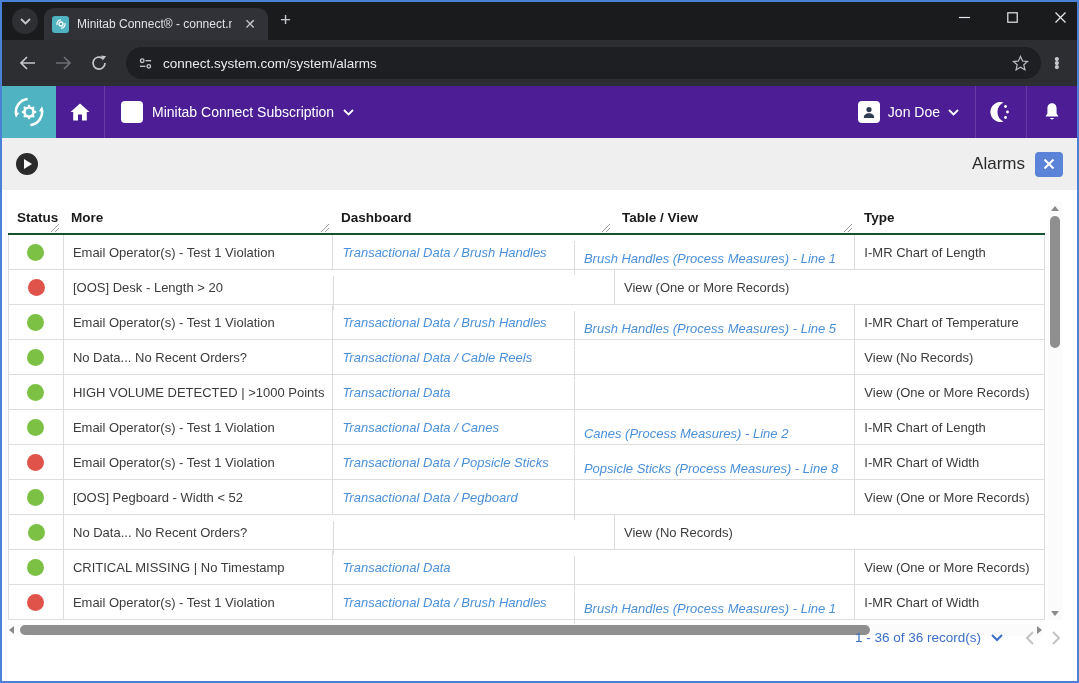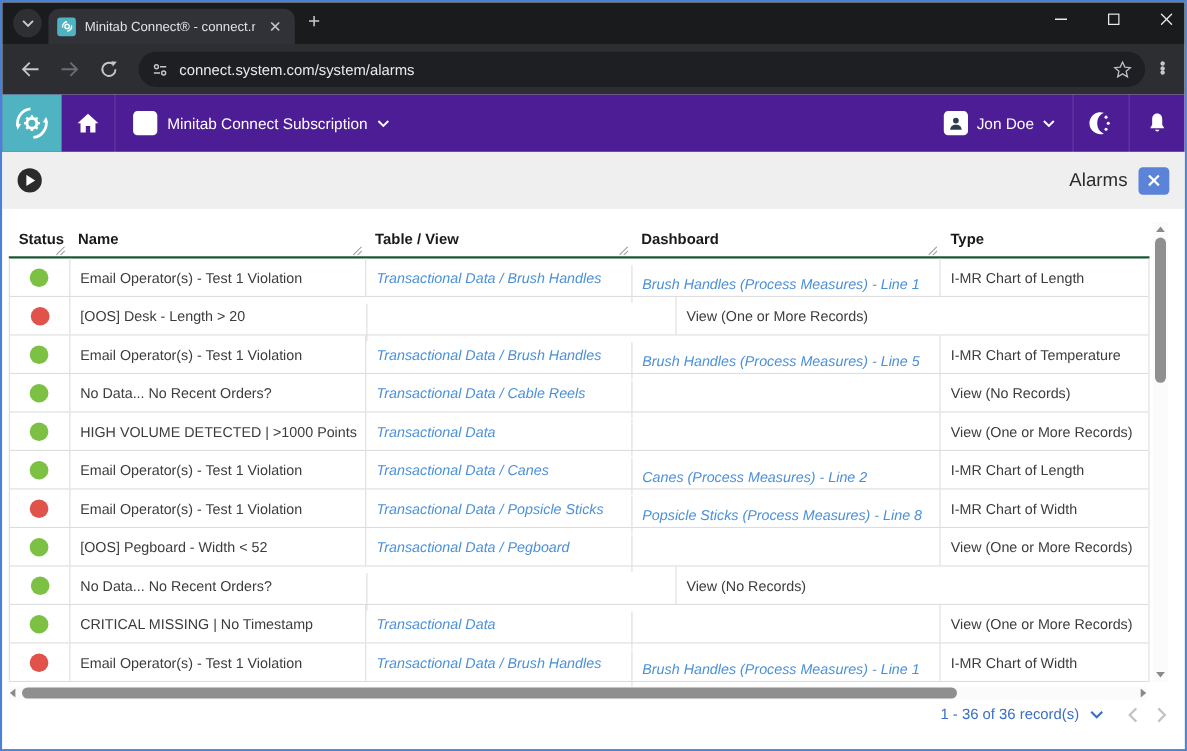--- a/index.html
+++ b/index.html
@@ -80,21 +80,21 @@
   .vthumb{ position:absolute; top:14px; left:2px; width:10px; height:132px; background:#8f8f8f; border-radius:5px; cursor:pointer;}
   .arrow{ width:0; height:0; position:absolute; cursor:pointer;}
   .arr-up{ top:4px; left:3px; border-left:4px solid transparent; border-right:4px solid transparent; border-bottom:5px solid #8a8a8a;}
   .arr-down{ bottom:4px; left:3px; border-left:4px solid transparent; border-right:4px solid transparent; border-top:5px solid #8a8a8a;}
   .hscroll{ position:absolute; left:6px; top:434px; width:1035px; height:12px; background:#fbfbfb;}
   .hthumb{ position:absolute; left:12px; top:1px; height:10px; width:850px; background:#8f8f8f; border-radius:5px; cursor:pointer;}
   .arr-left{ left:1px; top:2px; border-top:4px solid transparent; border-bottom:4px solid transparent; border-right:5px solid #8a8a8a;}
   .arr-right{ right:1px; top:2px; border-top:4px solid transparent; border-bottom:4px solid transparent; border-left:5px solid #8a8a8a;}
 
   
-  .pagerow{ position:absolute; top:452px; right:16px; display:flex; align-items:center; gap:14px;}
+  .pagerow{ position:absolute; top:440px; right:16px; display:flex; align-items:center; gap:14px;}
   .records{ color:#3a6fc8; font-size:13.5px; cursor:pointer; display:flex; align-items:center; gap:10px;}
   .pagenav{ display:flex; align-items:center; gap:18px; margin-left:8px;}
   .pagenav .pbtn{ cursor:pointer; display:flex; align-items:center;}
 </style>
 </head>
 <body>
 
 <div class="window">
 
   <div class="tabstrip">
@@ -253,37 +253,37 @@
 
     <div class="grid">
       <div class="ghead">
         <div class="hcell hc-status">
           <span>Status</span>
           <svg class="grip" width="8" height="8" viewBox="0 0 8 8">
               <path d="M0 8 L8 0 M4 8 L8 4" stroke="#9e9e9e" stroke-width="1" fill="none"></path>
             </svg>
         </div>
         <div class="hcell hc-name">
-          <span>Name</span>
+          <span>More</span>
+          <svg class="grip" width="8" height="8" viewBox="0 0 8 8">
+              <path d="M0 8 L8 0 M4 8 L8 4" stroke="#9e9e9e" stroke-width="1" fill="none"></path>
+            </svg>
+        </div>
+        <div class="hcell hc-dash">
+          <span>Dashboard</span>
           <svg class="grip" width="8" height="8" viewBox="0 0 8 8">
               <path d="M0 8 L8 0 M4 8 L8 4" stroke="#9e9e9e" stroke-width="1" fill="none"></path>
             </svg>
         </div>
         <div class="hcell hc-tv">
           <span>Table / View</span>
           <svg class="grip" width="8" height="8" viewBox="0 0 8 8">
               <path d="M0 8 L8 0 M4 8 L8 4" stroke="#9e9e9e" stroke-width="1" fill="none"></path>
             </svg>
         </div>
-        <div class="hcell hc-dash">
-          <span>Dashboard</span>
-          <svg class="grip" width="8" height="8" viewBox="0 0 8 8">
-              <path d="M0 8 L8 0 M4 8 L8 4" stroke="#9e9e9e" stroke-width="1" fill="none"></path>
-            </svg>
-        </div>
         <div class="hcell hc-type">
           <span>Type</span>
         </div>
       </div>
       <div class="gbody">
       <div class="grow">
         <div class="cell c-status">
               <span class="dot green"></span>
             </div>
         <div class="cell c-name">Email Operator(s) - Test 1 Violation</div>

